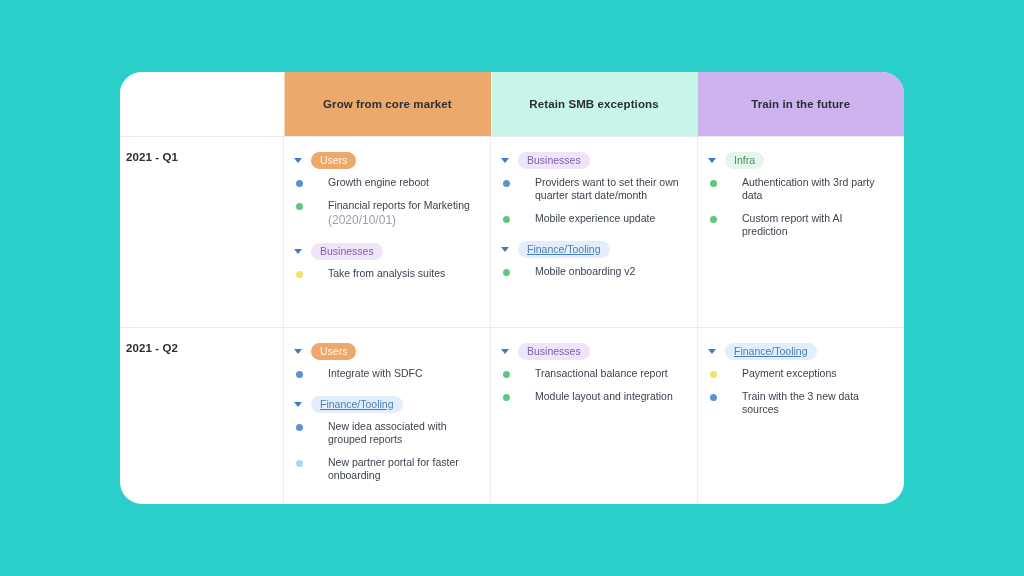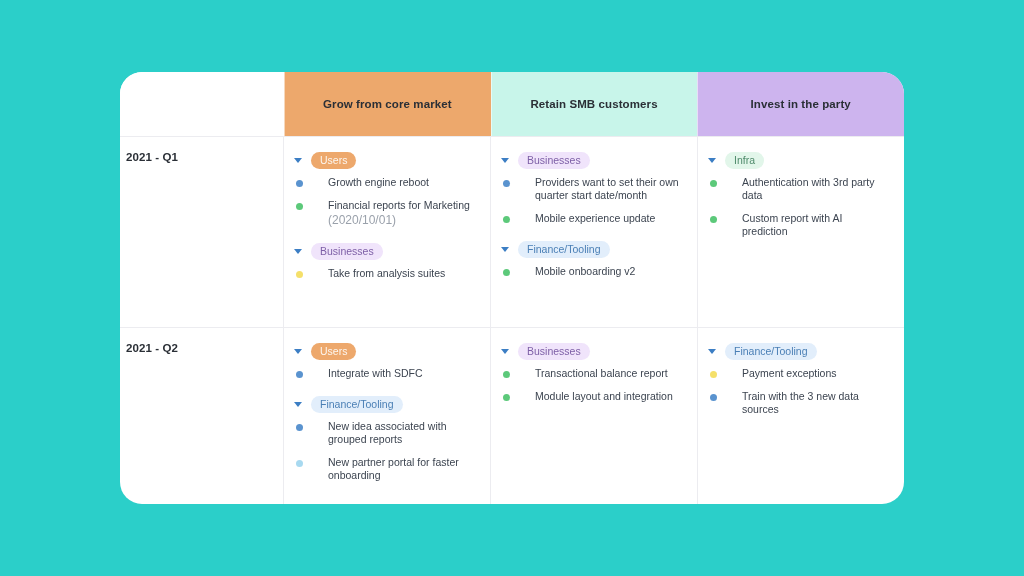--- a/index.html
+++ b/index.html
@@ -142,21 +142,21 @@
     height: 17px;
     padding: 0 9px;
     border-radius: 9px;
     font-size: 10.5px;
     line-height: 1;
     white-space: nowrap;
   }
 
   .pill-users    { background: #eda86c; color: #fdf6ef; }
   .pill-business { background: #f0e4fb; color: #7d5fa6; }
-  .pill-finance  { background: #e2eefb; color: #4a7fb5; }
+  .pill-finance  { background: #e2eefb; color: #4a7fb5; text-decoration: underline; }
   .pill-infra    { background: #e2f6ea; color: #4f8a6b; }
 
   
   .item {
     display: flex;
     align-items: flex-start;
     gap: 25px;
     margin: 0 0 10px 2px;
   }
 
@@ -192,24 +192,24 @@
 <div id="board">
 
   <div class="header-row">
     <div class="header-cell corner">
       <span></span>
     </div>
     <div class="header-cell swim hdr-grow">
       <span>Grow from core market</span>
     </div>
     <div class="header-cell swim hdr-retain">
-      <span>Retain SMB customers</span>
+      <span>Retain SMB exceptions</span>
     </div>
     <div class="header-cell swim hdr-invest">
-      <span>Invest in the party</span>
+      <span>Train in the future</span>
     </div>
   </div>
 
   <div class="rows" id="rows-container">
       <div class="quarter-row r1">
         <div class="row-label-cell">
           <div class="row-label">2021 - Q1</div>
         </div>
         <div class="cell">
           <div class="group">

